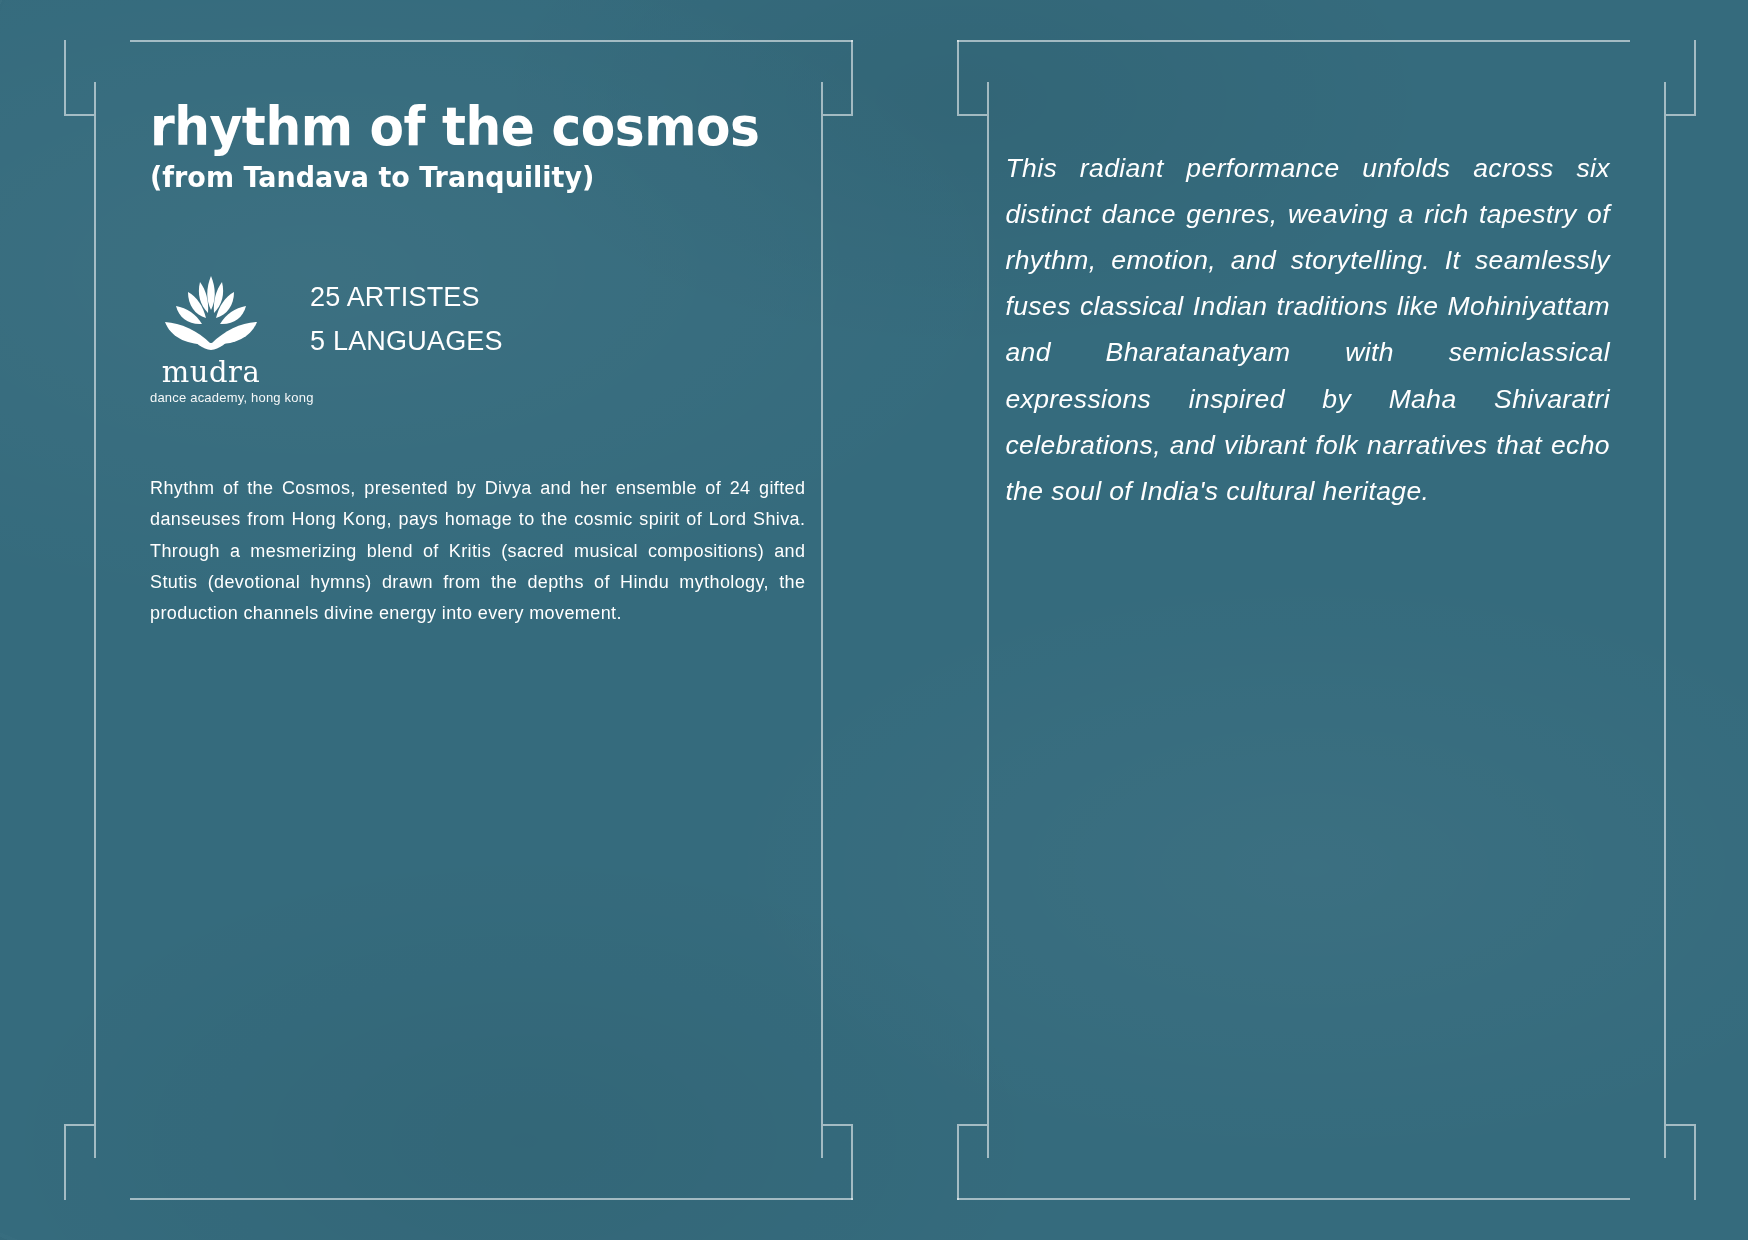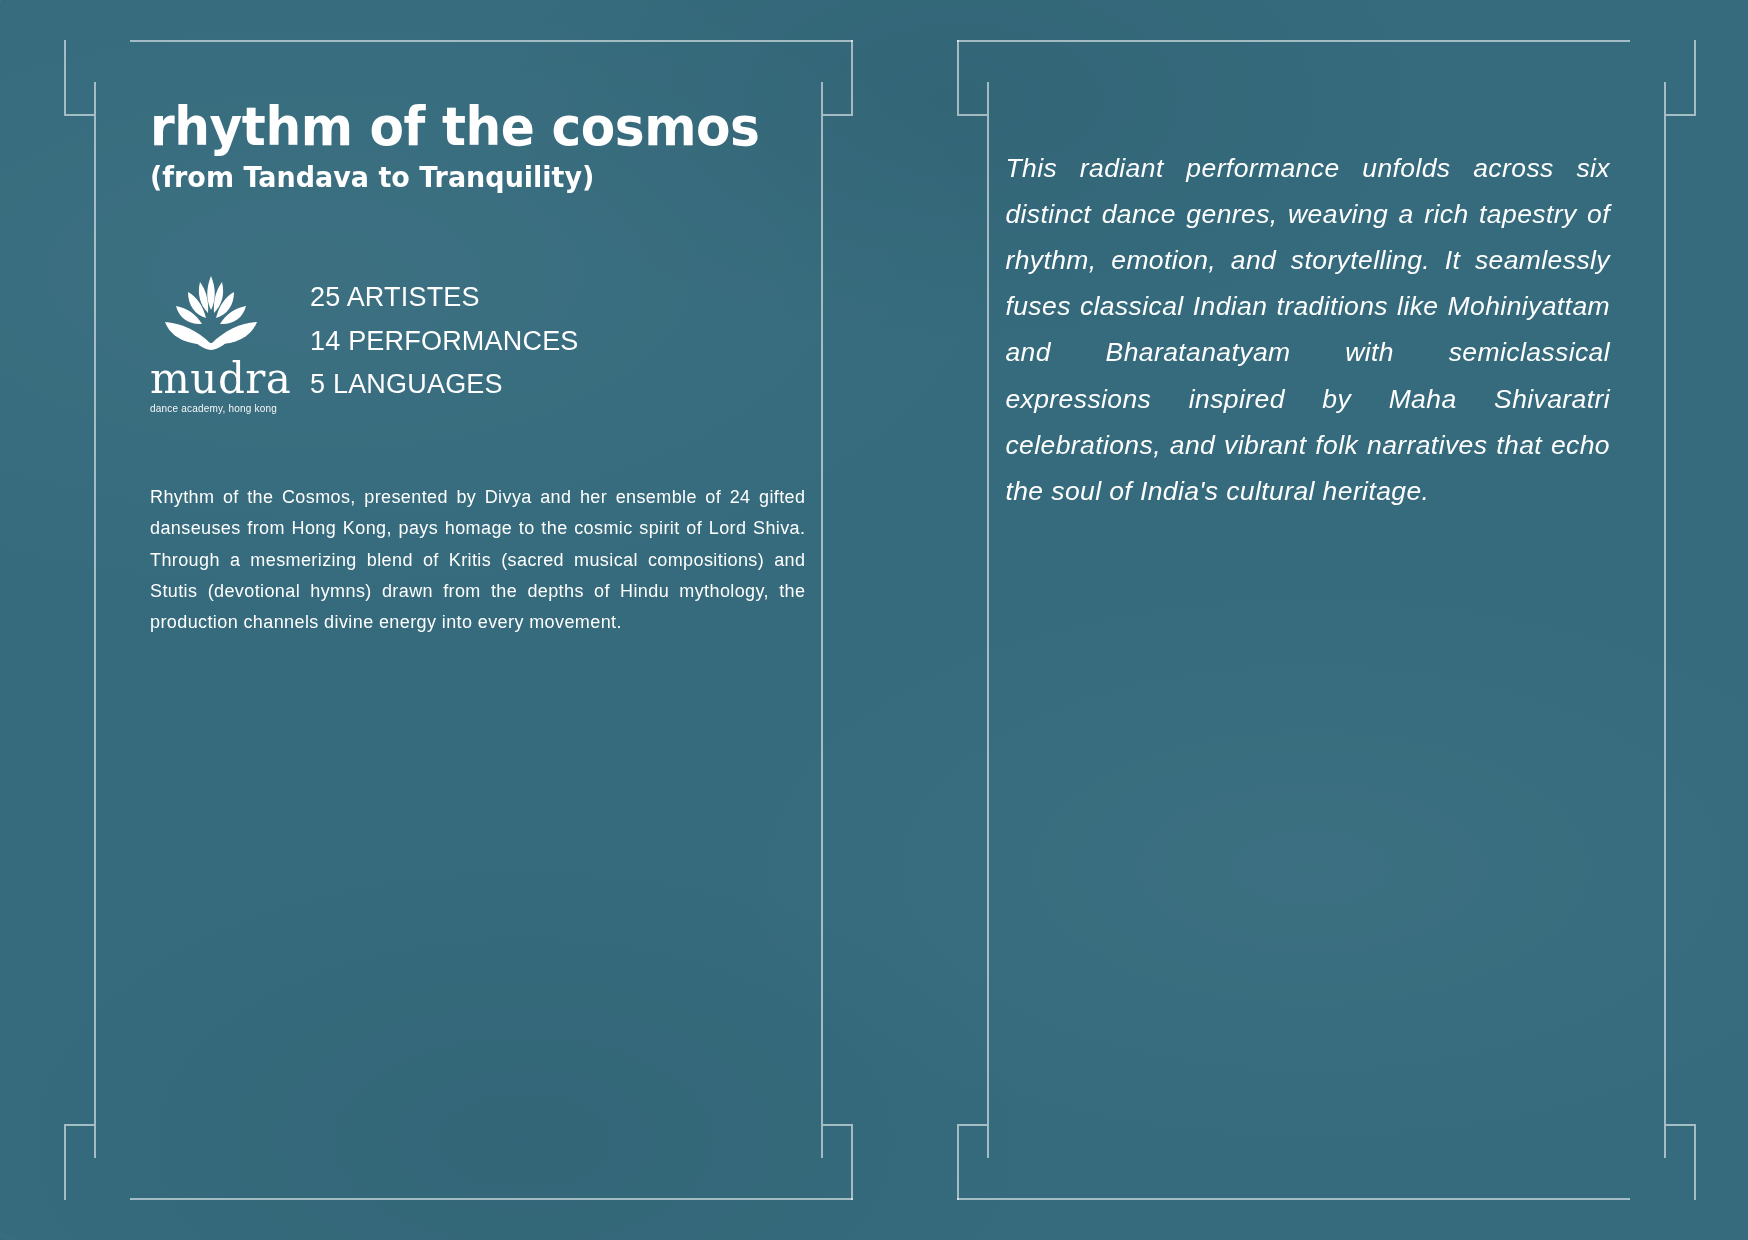--- a/index.html
+++ b/index.html
@@ -124,27 +124,27 @@
 
   .logo {
     width: 122px;
     flex: 0 0 122px;
     text-align: center;
     padding-top: 2px;
   }
   .logo svg { display: block; margin: 0 auto; }
   .logo-word {
     font-family: "DejaVu Serif", serif;
-    font-size: 42px;
+    font-size: 29px;
     line-height: 1;
     letter-spacing: 0.5px;
     margin-top: 2px;
   }
   .logo-sub {
-    font-size: 10px;
+    font-size: 13px;
     letter-spacing: 0.2px;
     margin-top: 3px;
     white-space: nowrap;
     opacity: 0.95;
   }
 
   .stats-list {
     padding-top: 8px;
   }
   .stats-list .stat {
@@ -217,21 +217,20 @@
                 <path d="M30 62 C38 74 46 79 54 80 C62 79 70 74 78 62 C68 70 60 73 54 73 C48 73 40 70 30 62 Z"></path>
               </g>
             </svg>
           </span>
           <div class="logo-word">mudra</div>
           <div class="logo-sub">dance academy, hong kong</div>
         </div>
 
         <div class="stats-list">
           <div class="stat">25 ARTISTES</div>
-          <div class="stat">14 PERFORMANCES</div>
           <div class="stat">5 LANGUAGES</div>
         </div>
       </div>
 
       <p class="body-copy">Rhythm of the Cosmos, presented by Divya and her ensemble of 24 gifted danseuses from Hong Kong, pays homage to the cosmic spirit of Lord Shiva. Through a mesmerizing blend of Kritis (sacred musical compositions) and Stutis (devotional hymns) drawn from the depths of Hindu mythology, the production channels divine energy into every movement.</p>
     </div>
   </section>
 
   <section class="page page-right">
     <div class="frame">

